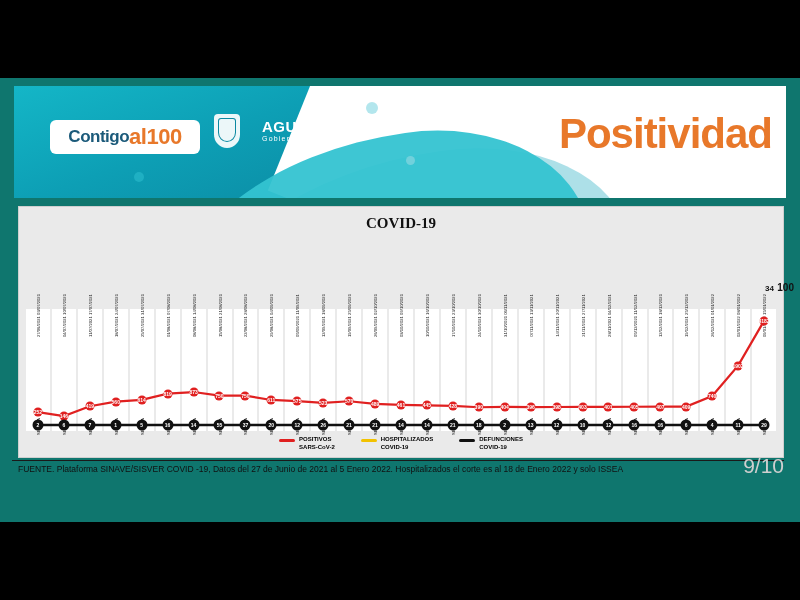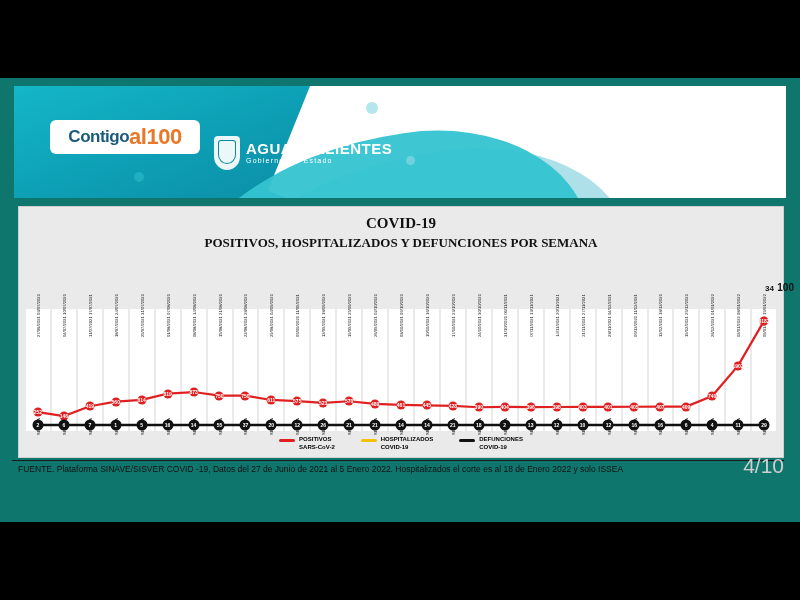--- a/index.html
+++ b/index.html
@@ -15,21 +15,21 @@
   .hdr-swoosh2{position:absolute;left:180px;top:70px;width:430px;height:140px;background:#9fdbe4;border-radius:60% 40% 0 0 / 100% 80% 0 0;transform:rotate(-8deg);opacity:.85;}
   .hdr-gray{position:absolute;left:300px;top:-20px;width:520px;height:150px;background:#d9d9d9;transform:skewX(-20deg);}
   .hdr-white{position:absolute;left:360px;top:-10px;width:520px;height:140px;background:#ffffff;transform:skewX(-20deg);}
   .hdr-title{position:absolute;right:14px;top:24px;font-size:42px;font-weight:bold;color:#e8782a;letter-spacing:-1px;}
   .virus{position:absolute;border-radius:50%;background:#2fc0cf;opacity:.55;}
   .virus:before,.virus:after{content:"";position:absolute;left:50%;top:50%;width:100%;height:100%;transform:translate(-50%,-50%);}
 
   .logo-contigo{position:absolute;left:36px;top:34px;width:150px;height:34px;background:#ffffff;border-radius:6px;display:flex;align-items:center;justify-content:center;}
   .logo-contigo .t1{font-size:17px;font-weight:bold;color:#1b5a7a;letter-spacing:-.5px;}
   .logo-contigo .t2{font-size:22px;font-weight:bold;color:#e8782a;letter-spacing:-.5px;}
-  .logo-ags{position:absolute;left:200px;top:28px;display:flex;align-items:center;gap:6px;color:#ffffff;margin-top:22px;}
+  .logo-ags{position:absolute;left:200px;top:28px;display:flex;align-items:center;gap:22px;color:#ffffff;}
   .shield{width:26px;height:34px;background:#ffffff;border-radius:4px 4px 50% 50%/4px 4px 40% 40%;position:relative;opacity:.92;}
   .shield:after{content:"";position:absolute;left:4px;top:4px;right:4px;bottom:6px;border:1px solid #0b87a0;border-radius:3px 3px 50% 50%/3px 3px 40% 40%;}
   .ags-t1{font-size:15px;font-weight:bold;letter-spacing:.5px;line-height:1;}
   .ags-t2{font-size:7px;letter-spacing:1.2px;line-height:1.4;}
 
   
   .card{position:absolute;left:18px;top:128px;width:764px;height:250px;background:#eaeaea;border:1px solid #cfcfcf;}
   .c-title{text-align:center;font-size:15px;font-weight:bold;color:#111;margin-top:8px;font-family:"Liberation Serif",serif;}
   .c-sub{text-align:center;font-size:13px;font-weight:bold;color:#111;margin-top:3px;font-family:"Liberation Serif",serif;}
 
@@ -79,25 +79,25 @@
       </div>
 
       <div class="logo-ags">
         <div class="shield"></div>
         <div>
           <div class="ags-t1">AGUASCALIENTES</div>
           <div class="ags-t2">Gobierno del Estado</div>
         </div>
       </div>
 
+      <div class="hdr-title">Positividad</div>
     </div>
 
     <div class="card">
       <div class="c-title">COVID-19</div>
-      <div class="c-sub">POSITIVOS, HOSPITALIZADOS Y DEFUNCIONES POR SEMANA</div>
 
       <div class="plot">
         <div class="cols" id="cols">
             <div class="col">
               <div class="colbg"></div>
               <div class="lbl">27/06/2021 03/07/2021</div>
               <div class="lbl2">SEMANA</div>
             </div>
             <div class="col">
               <div class="colbg"></div>
@@ -387,15 +387,15 @@
           </div>
         </div>
       </div>
     </div>
 
     <div style="position:absolute;right:26px;top:206px;font-size:8px;font-weight:bold;color:#111;">34</div>
     <div style="position:absolute;right:6px;top:204px;font-size:10px;font-weight:bold;color:#111;">100</div>
 
     <div class="bottomline"></div>
     <div class="footnote">FUENTE. Plataforma SINAVE/SISVER COVID -19, Datos del 27 de Junio de 2021 al 5 Enero 2022.  Hospitalizados el corte es al 18 de Enero 2022 y solo ISSEA</div>
-    <div class="pagenum">4/10</div>
+    <div class="pagenum">9/10</div>
   </div>
 </div>
 
 </body></html>

